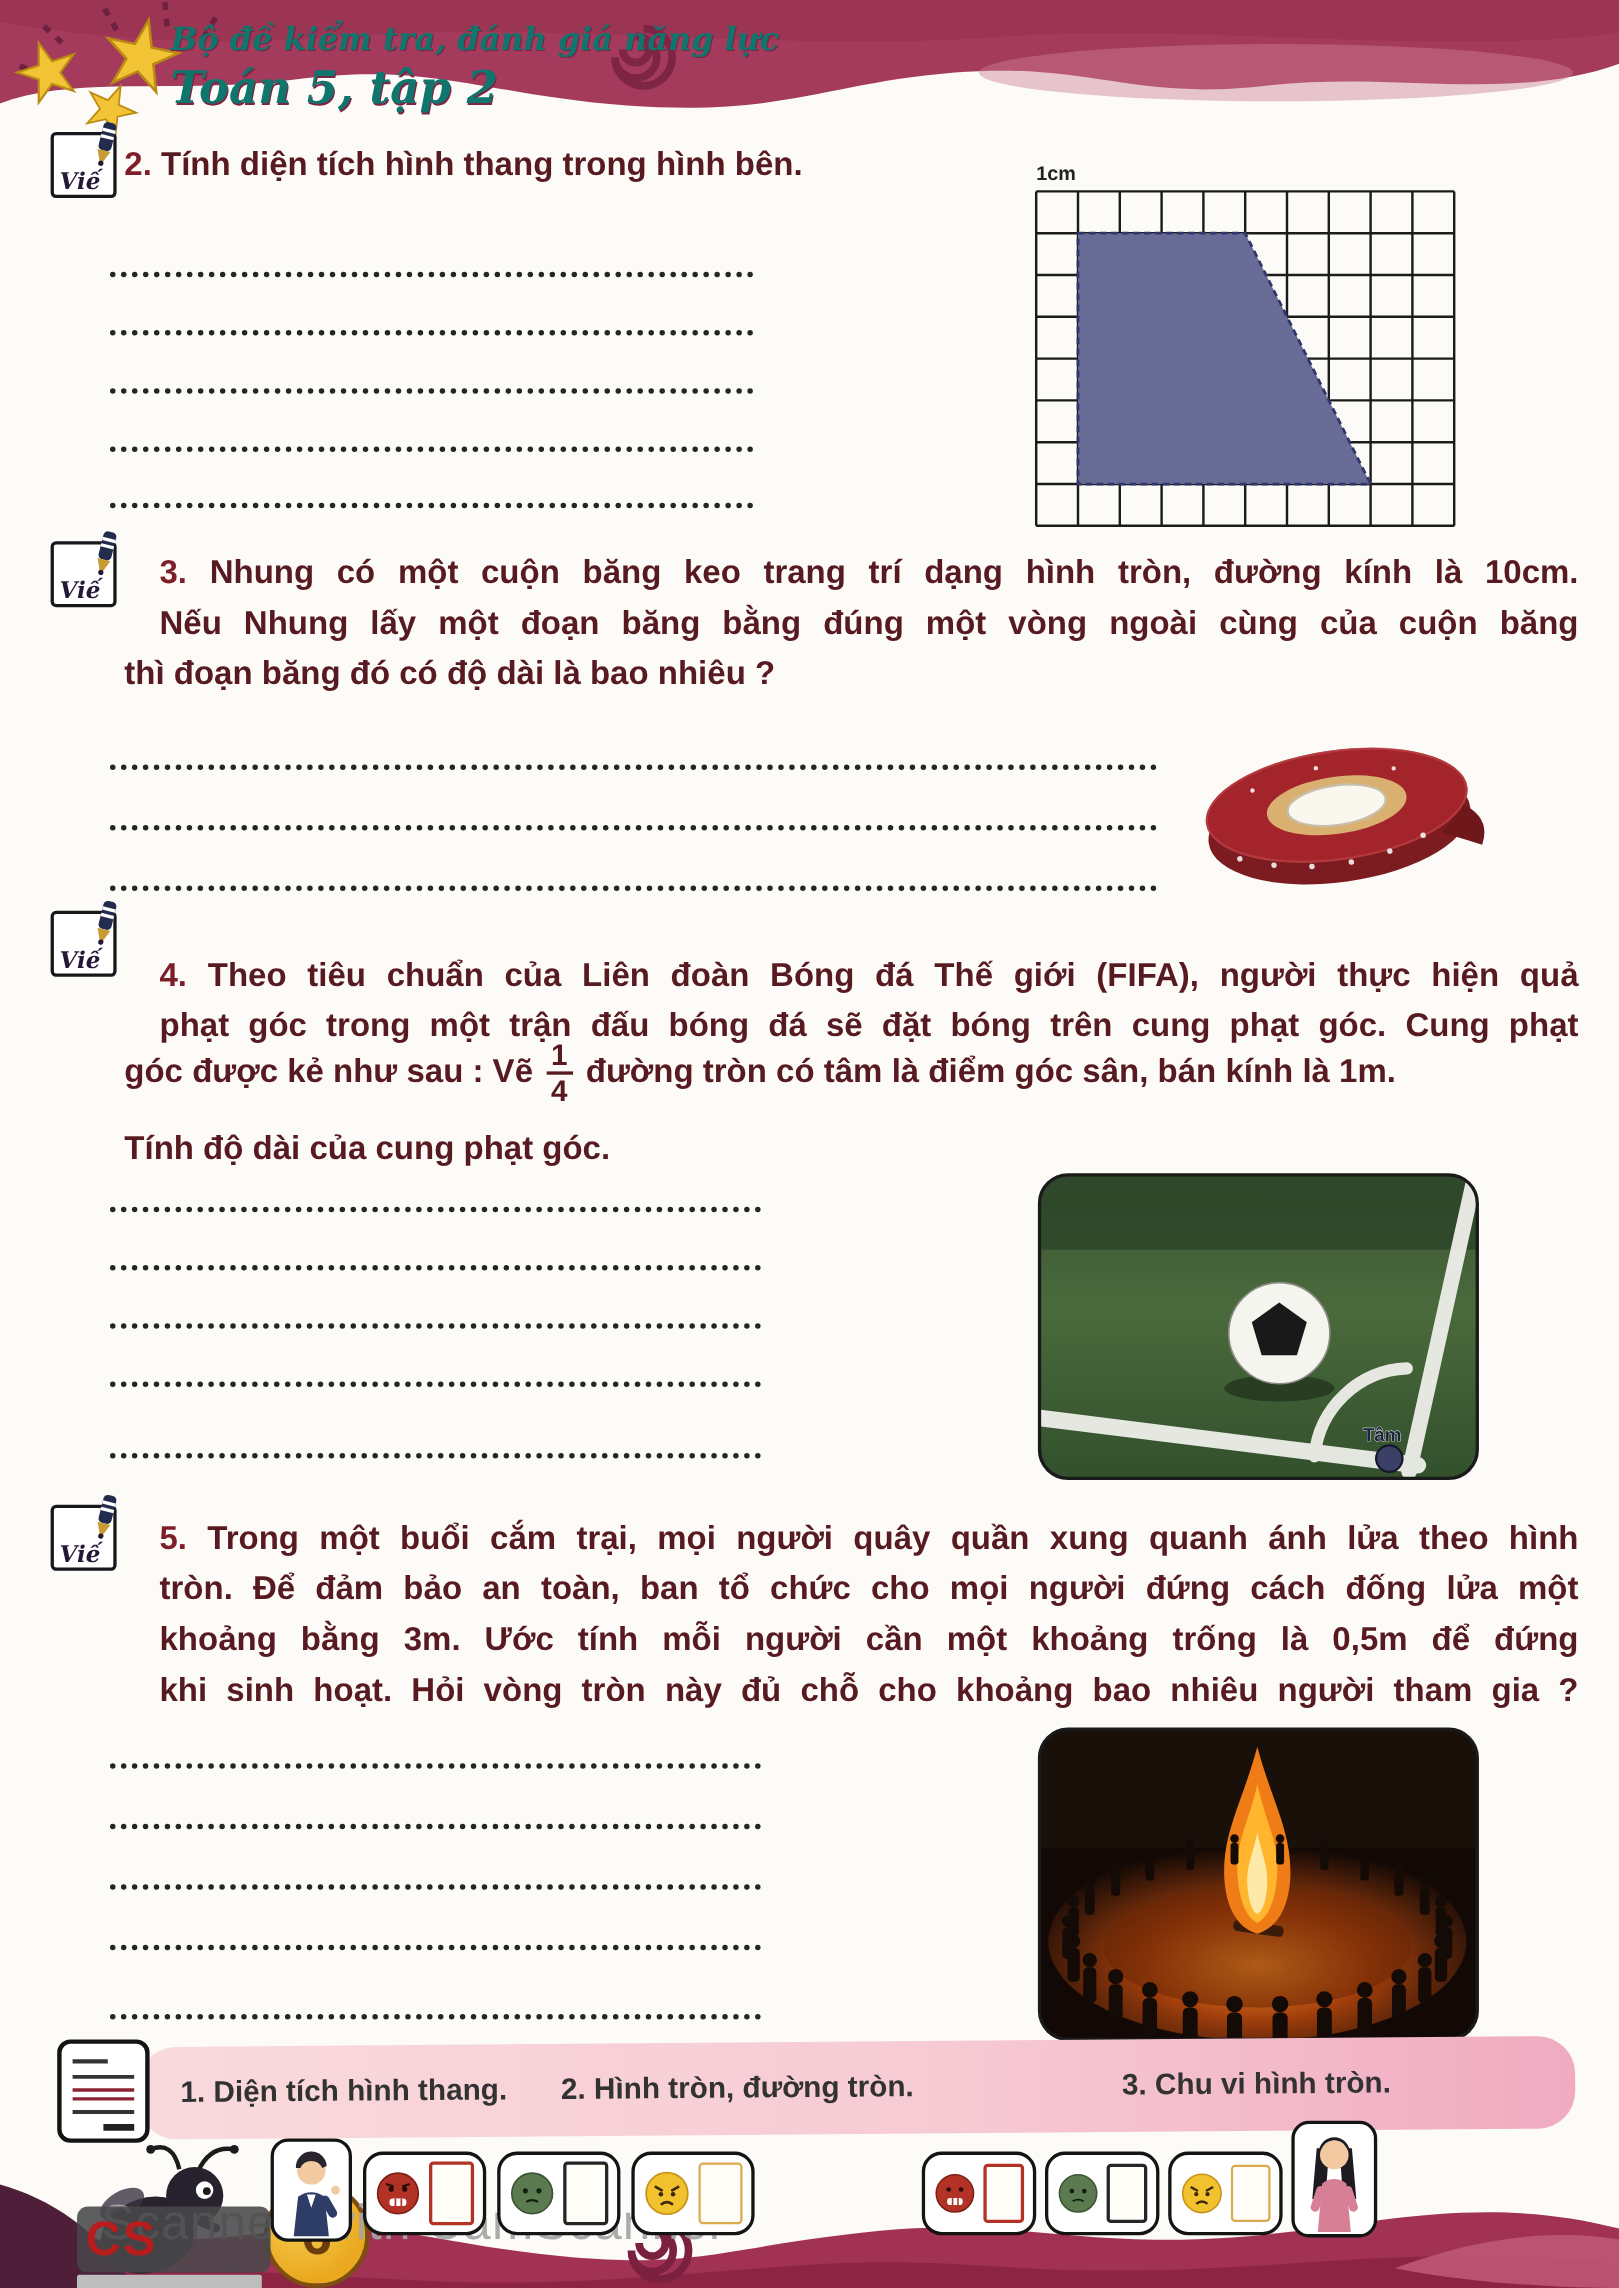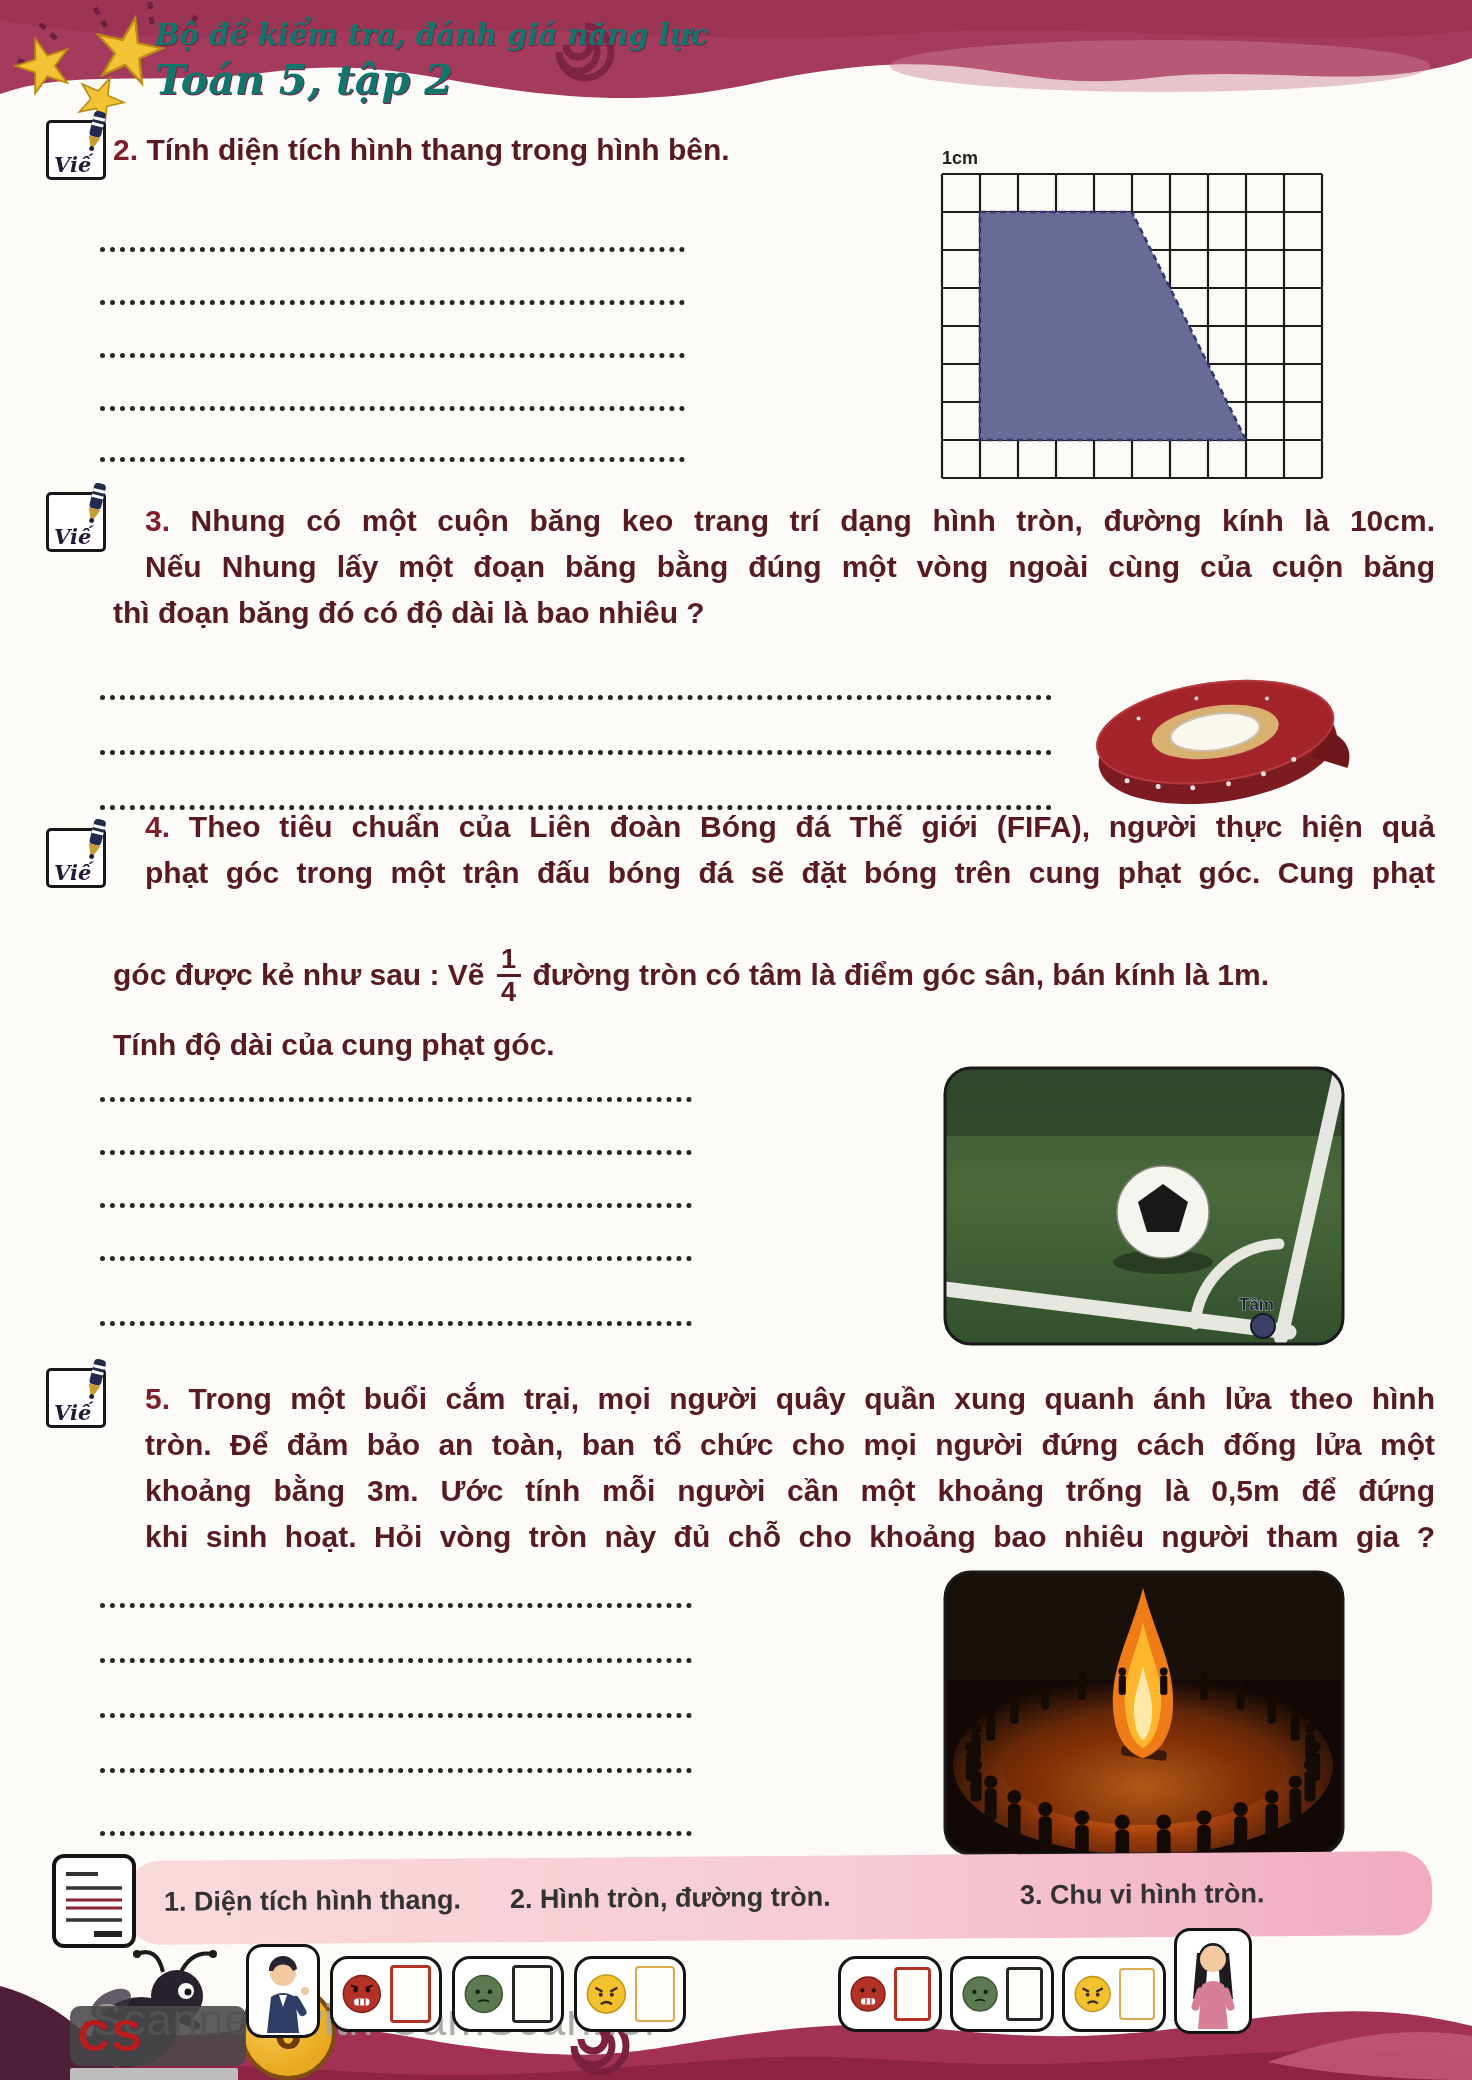--- a/index.html
+++ b/index.html
@@ -181,21 +181,21 @@
   <div class="vbadge" style="left:46px;top:828px;">
     <span class="vtxt">Viế</span>
     <svg class="pen" width="26" height="44" viewBox="0 0 26 44">
       <rect x="7" y="2" width="12" height="26" rx="4" fill="#232c4e"></rect>
         <rect x="7" y="8" width="12" height="3" fill="#fff"></rect>
         <rect x="7" y="14" width="12" height="3" fill="#fff"></rect>
         <polygon points="7,28 19,28 13,42" fill="#c99b33"></polygon>
         <circle cx="13" cy="40" r="2.4" fill="#241837"></circle>
     </svg>
   </div>
-  <div class="qtext" style="top:804px;">
+  <div class="qtext" style="top:864px;">
     <div class="qline just"><span class="qnum">4.</span> <span>Theo tiêu chuẩn của Liên đoàn Bóng đá Thế giới (FIFA), người thực hiện quả</span></div>
     <div class="qline just">phạt góc trong một trận đấu bóng đá sẽ đặt bóng trên cung phạt góc. Cung phạt</div>
   </div>
   <div class="fracline" style="top:928px;">
     <span>góc được kẻ như sau : Vẽ</span>
     <span class="frac">
       <span>1</span>
       <span class="bar"></span>
       <span>4</span>
     </span>

